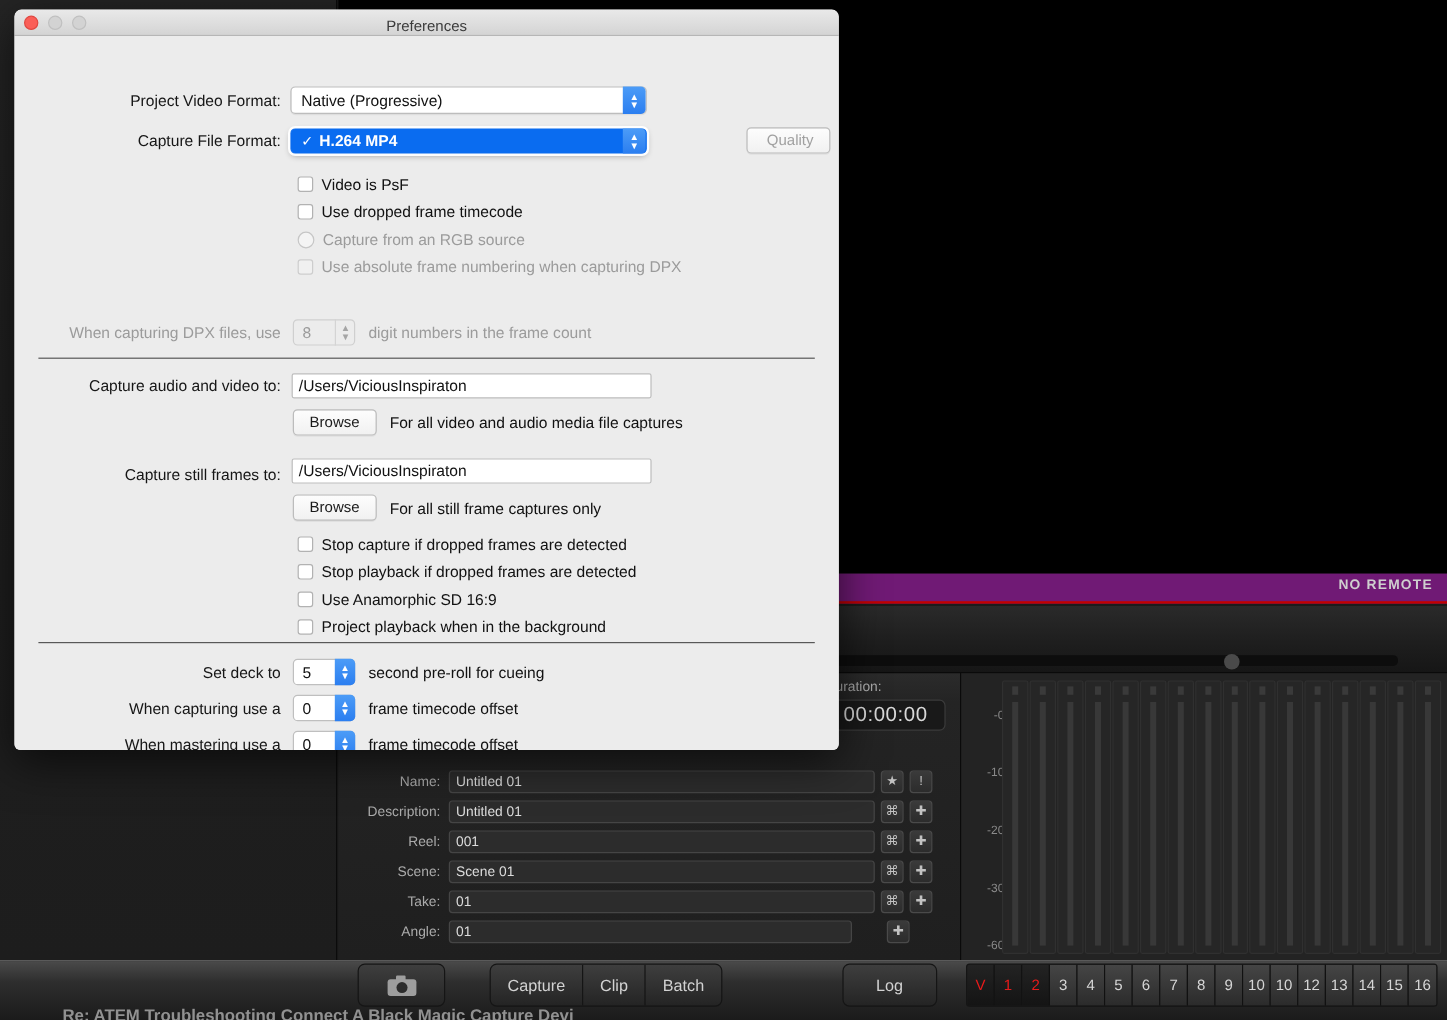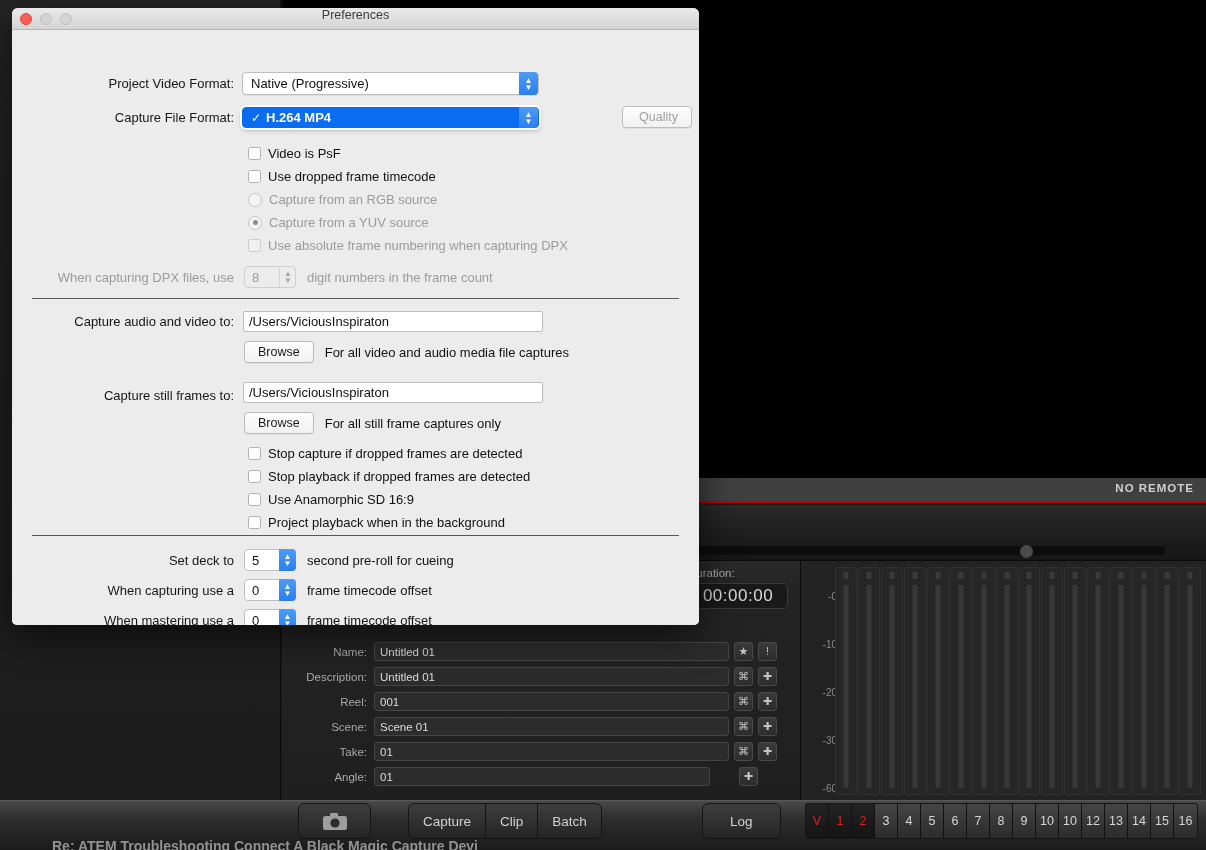--- a/index.html
+++ b/index.html
@@ -18,21 +18,21 @@
     position: absolute; left: 0; top: 0; width: 281px; height: 800px;
     background: linear-gradient(180deg,#252525 0%,#202020 40%,#1d1d1d 100%);
     border-right: 1px solid #0b0b0b;
   }
   .bg-preview {
     position: absolute; left: 282px; top: 0; width: 924px; height: 478px;
     background: #000;
   }
   .no-remote-bar {
     position: absolute; left: 282px; top: 478px; width: 924px; height: 25px;
-    background: #404040;
+    background: #701a75;
     border-bottom: 2px solid #c20000;
   }
   .no-remote-text {
     position: absolute; right: 12px; top: 4px;
     color: #cfcfcf; font-size: 11.5px; font-weight: bold; letter-spacing: 1px;
   }
   .transport {
     position: absolute; left: 282px; top: 505px; width: 924px; height: 55px;
     background: linear-gradient(180deg,#2a2a2a 0%,#1e1e1e 55%,#161616 100%);
   }
@@ -161,21 +161,21 @@
     background: #ececec;
     border-radius: 6px 6px 5px 5px;
     box-shadow: 0 9px 38px rgba(0,0,0,.65);
     overflow: hidden;
   }
   .titlebar {
     height: 22px;
     background: linear-gradient(180deg,#e9e9e9,#d4d4d4);
     border-bottom: 1px solid #b6b6b6;
     position: relative;
-    display: flex; align-items: flex-start; justify-content: center;
+    display: flex; align-items: flex-end; justify-content: center;
   }
   .title-text { font-size: 12.5px; color: #3b3b3b; }
   .traffic { position: absolute; left: 8px; top: 5px; display: flex; gap: 8px; }
   .dot { width: 12px; height: 12px; border-radius: 50%; }
   .dot.red { background: #fa5e57; border: 1px solid #e04740; }
   .dot.gray { background: #d3d3d3; border: 1px solid #c0c0c0; }
 
   .dlg-body { padding: 0; position: relative; height: 595px; background: #ececec; }
 
   .row { display: flex; align-items: center; }
@@ -464,26 +464,20 @@
           </div>
           <div class="cb-row">
             <div class="cbox"></div>
             <span class="cb-text">Use dropped frame timecode</span>
           </div>
           <div class="cb-row">
             <div class="radio"></div>
             <span class="cb-text dim">Capture from an RGB source</span>
           </div>
           <div class="cb-row">
-            <div class="radio">
-              <div class="inner"></div>
-            </div>
-            <span class="cb-text dim">Capture from a YUV source</span>
-          </div>
-          <div class="cb-row">
             <div class="cbox dim"></div>
             <span class="cb-text dim">Use absolute frame numbering when capturing DPX</span>
           </div>
         </div>
 
       <div class="abs row" style="left:0; top:236px; width:600px;">
         <div class="lbl dim" style="width:222px;">When capturing DPX files, use</div>
         <div class="stepper dim" style="margin-left:10px;">
           <span>8</span>
           <span class="sarrows">

